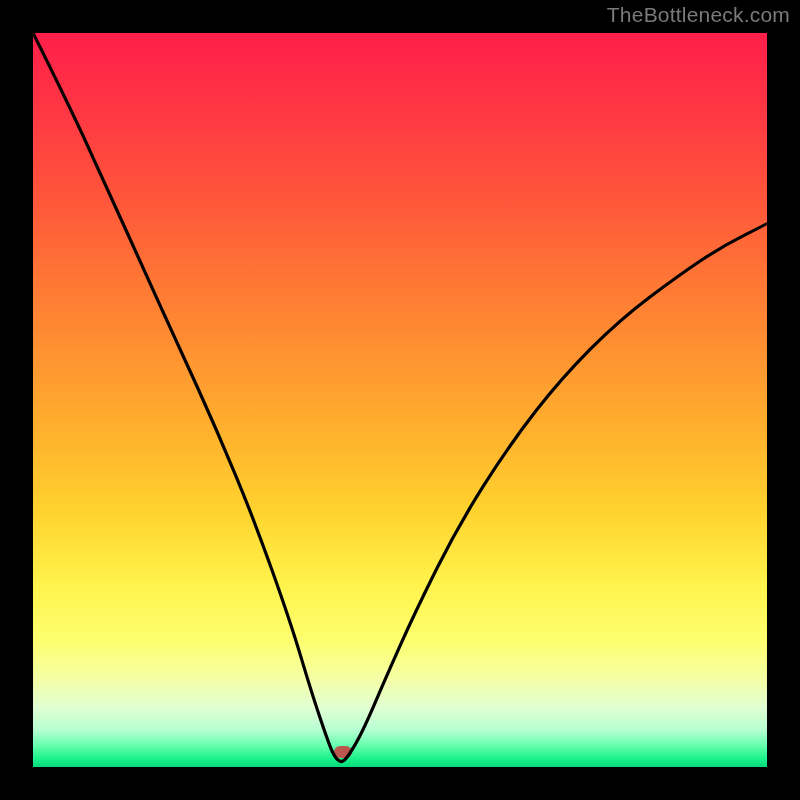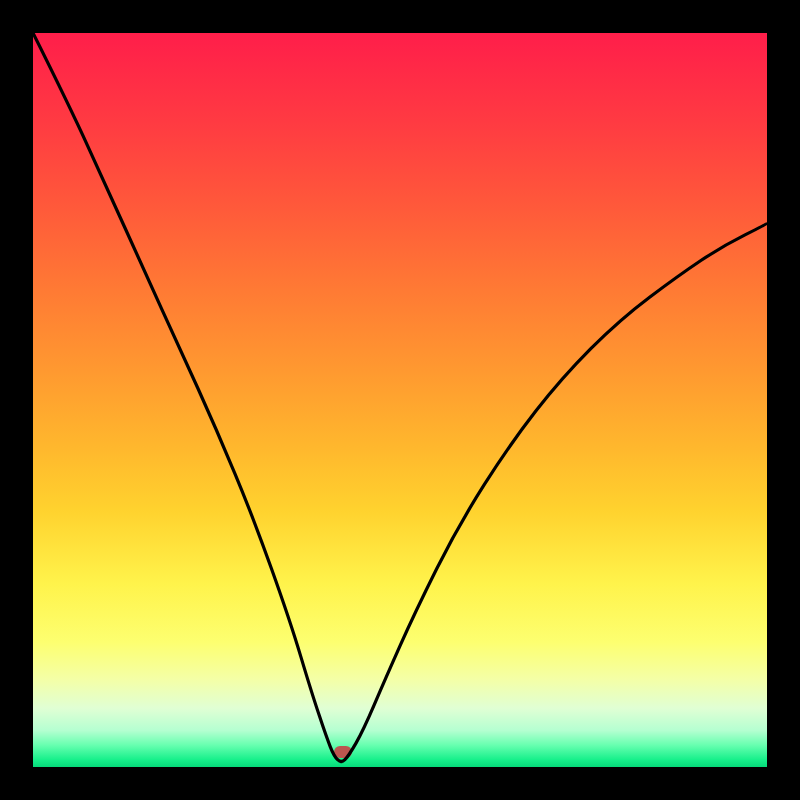--- a/index.html
+++ b/index.html
@@ -66,20 +66,21 @@
     border-radius: 6px / 6px;
     background: #bb564f;
     z-index: 2;
     transform: translate(-50%, -50%);
   }
 </style>
 </head>
 <body>
 
 <div class="outer">
+  <div class="watermark">TheBottleneck.com</div>
 
   <div class="plot">
     <div class="marker" style="left: 310.482px; top: 719.32px; background: rgb(187, 86, 79);"></div>
     <svg class="curve" viewBox="0 0 734 734" preserveAspectRatio="none">
       <path d="M 0.0 0.0 Q 36.7 73.4 55.1 113.8 Q 73.4 154.1 91.8 194.5 Q 110.1 234.9 128.4 275.3 Q 146.8 315.6 165.2 356.0 Q 183.5 396.4 201.8 440.4 Q 220.2 484.4 238.5 535.8 Q 256.9 587.2 267.9 623.9 Q 278.9 660.6 286.3 682.6 Q 293.6 704.6 297.3 713.8 Q 300.9 723.0 304.6 726.7 Q 308.3 730.3 311.9 726.7 Q 315.6 723.0 323.0 710.1 Q 330.3 697.3 341.3 671.6 Q 352.3 645.9 367.0 612.9 Q 381.7 579.9 403.7 535.8 Q 425.7 491.8 451.4 451.4 Q 477.1 411.0 502.8 378.0 Q 528.5 345.0 557.8 315.6 Q 587.2 286.3 616.6 264.2 Q 645.9 242.2 667.9 227.5 Q 690.0 212.9 712.0 201.9 T 734.0 190.8" fill="none" stroke="#000" stroke-width="3.2" stroke-linecap="round" stroke-linejoin="round"></path>
     </svg>
   </div>
 </div>
 
 </body></html>

